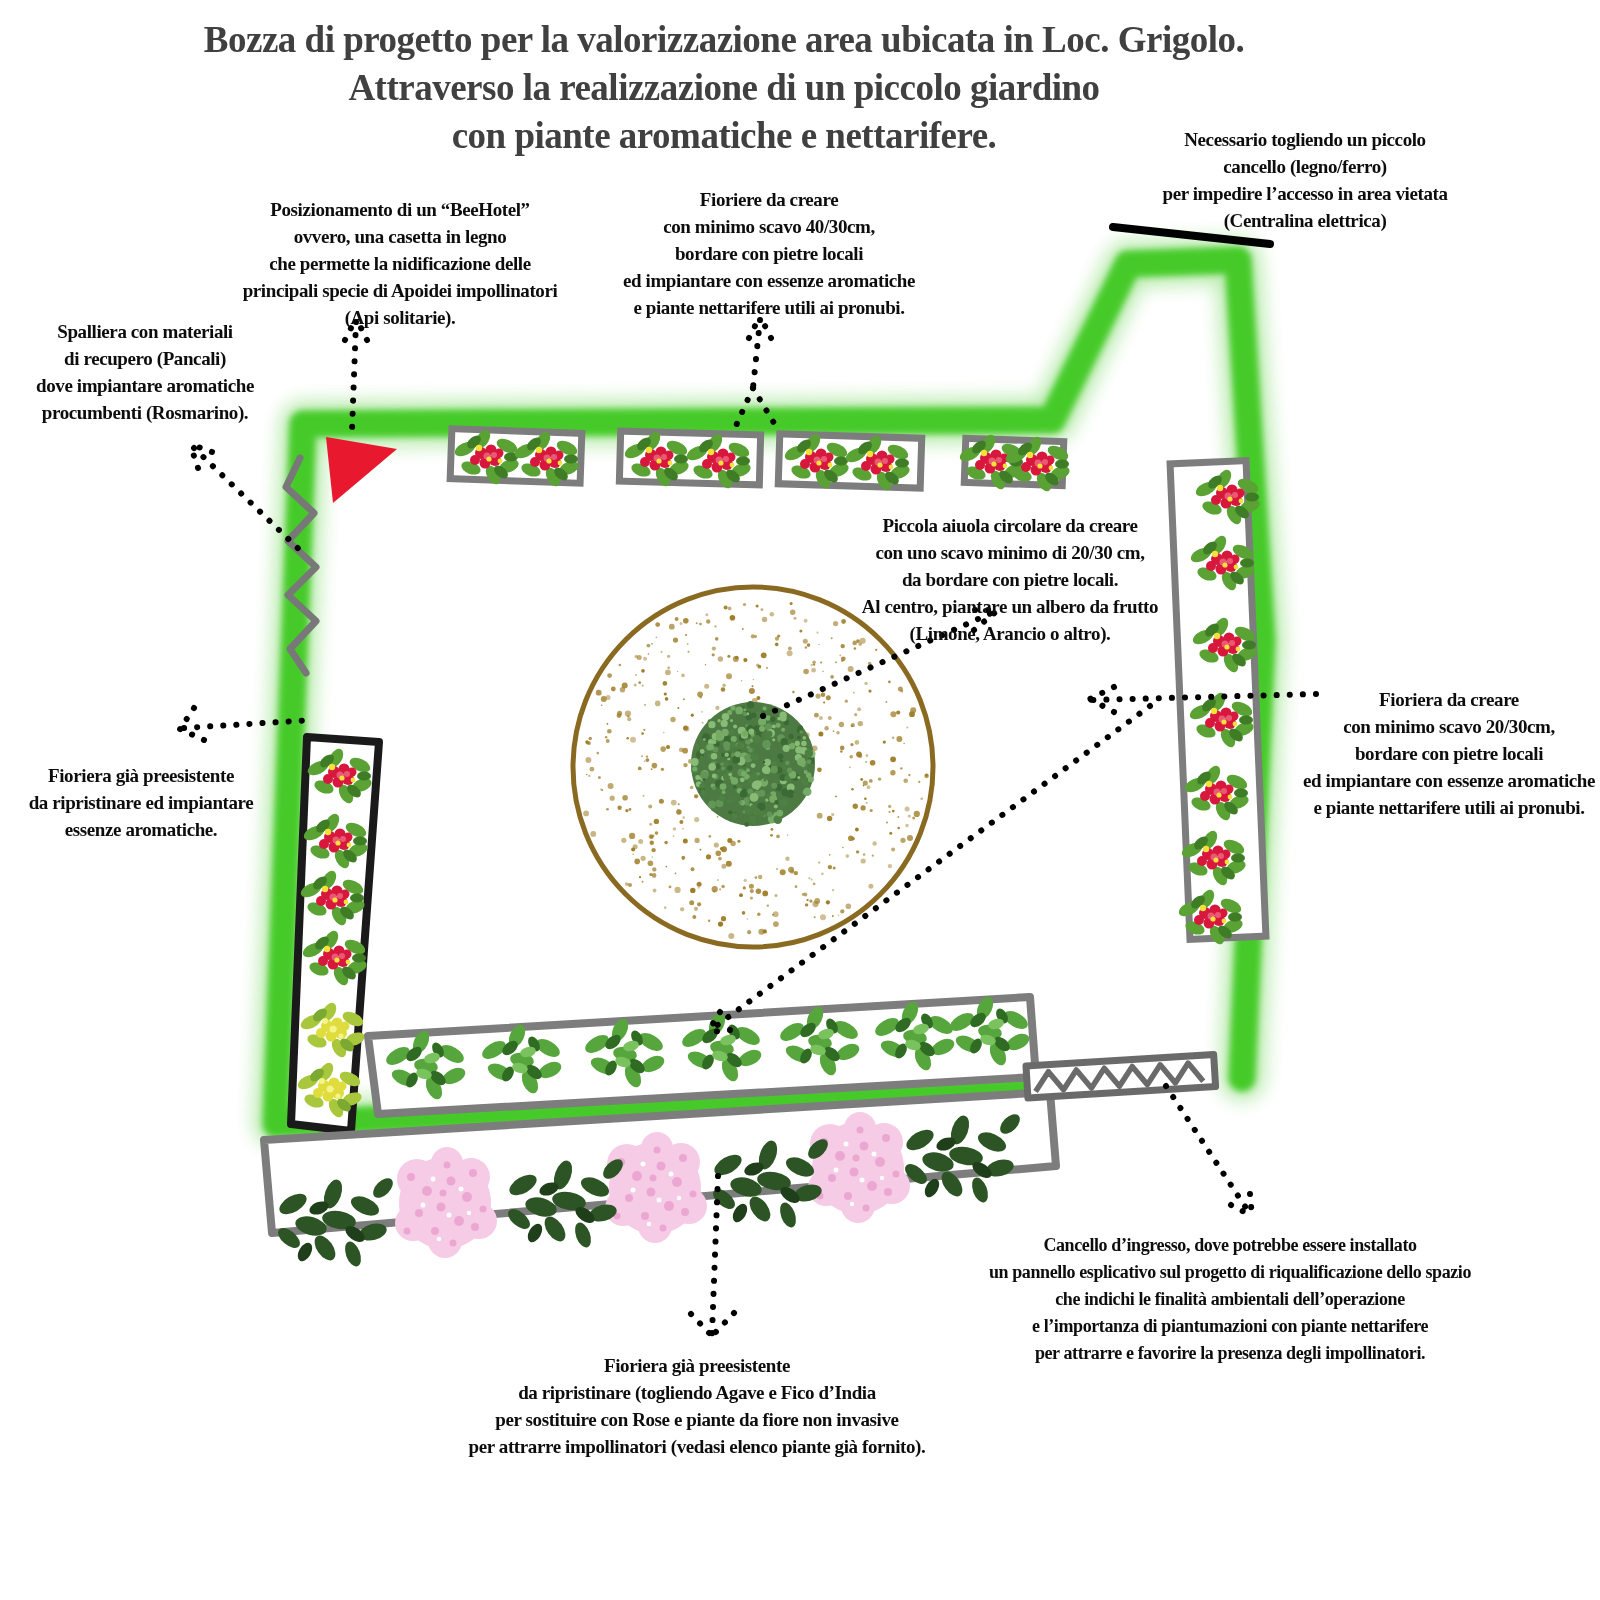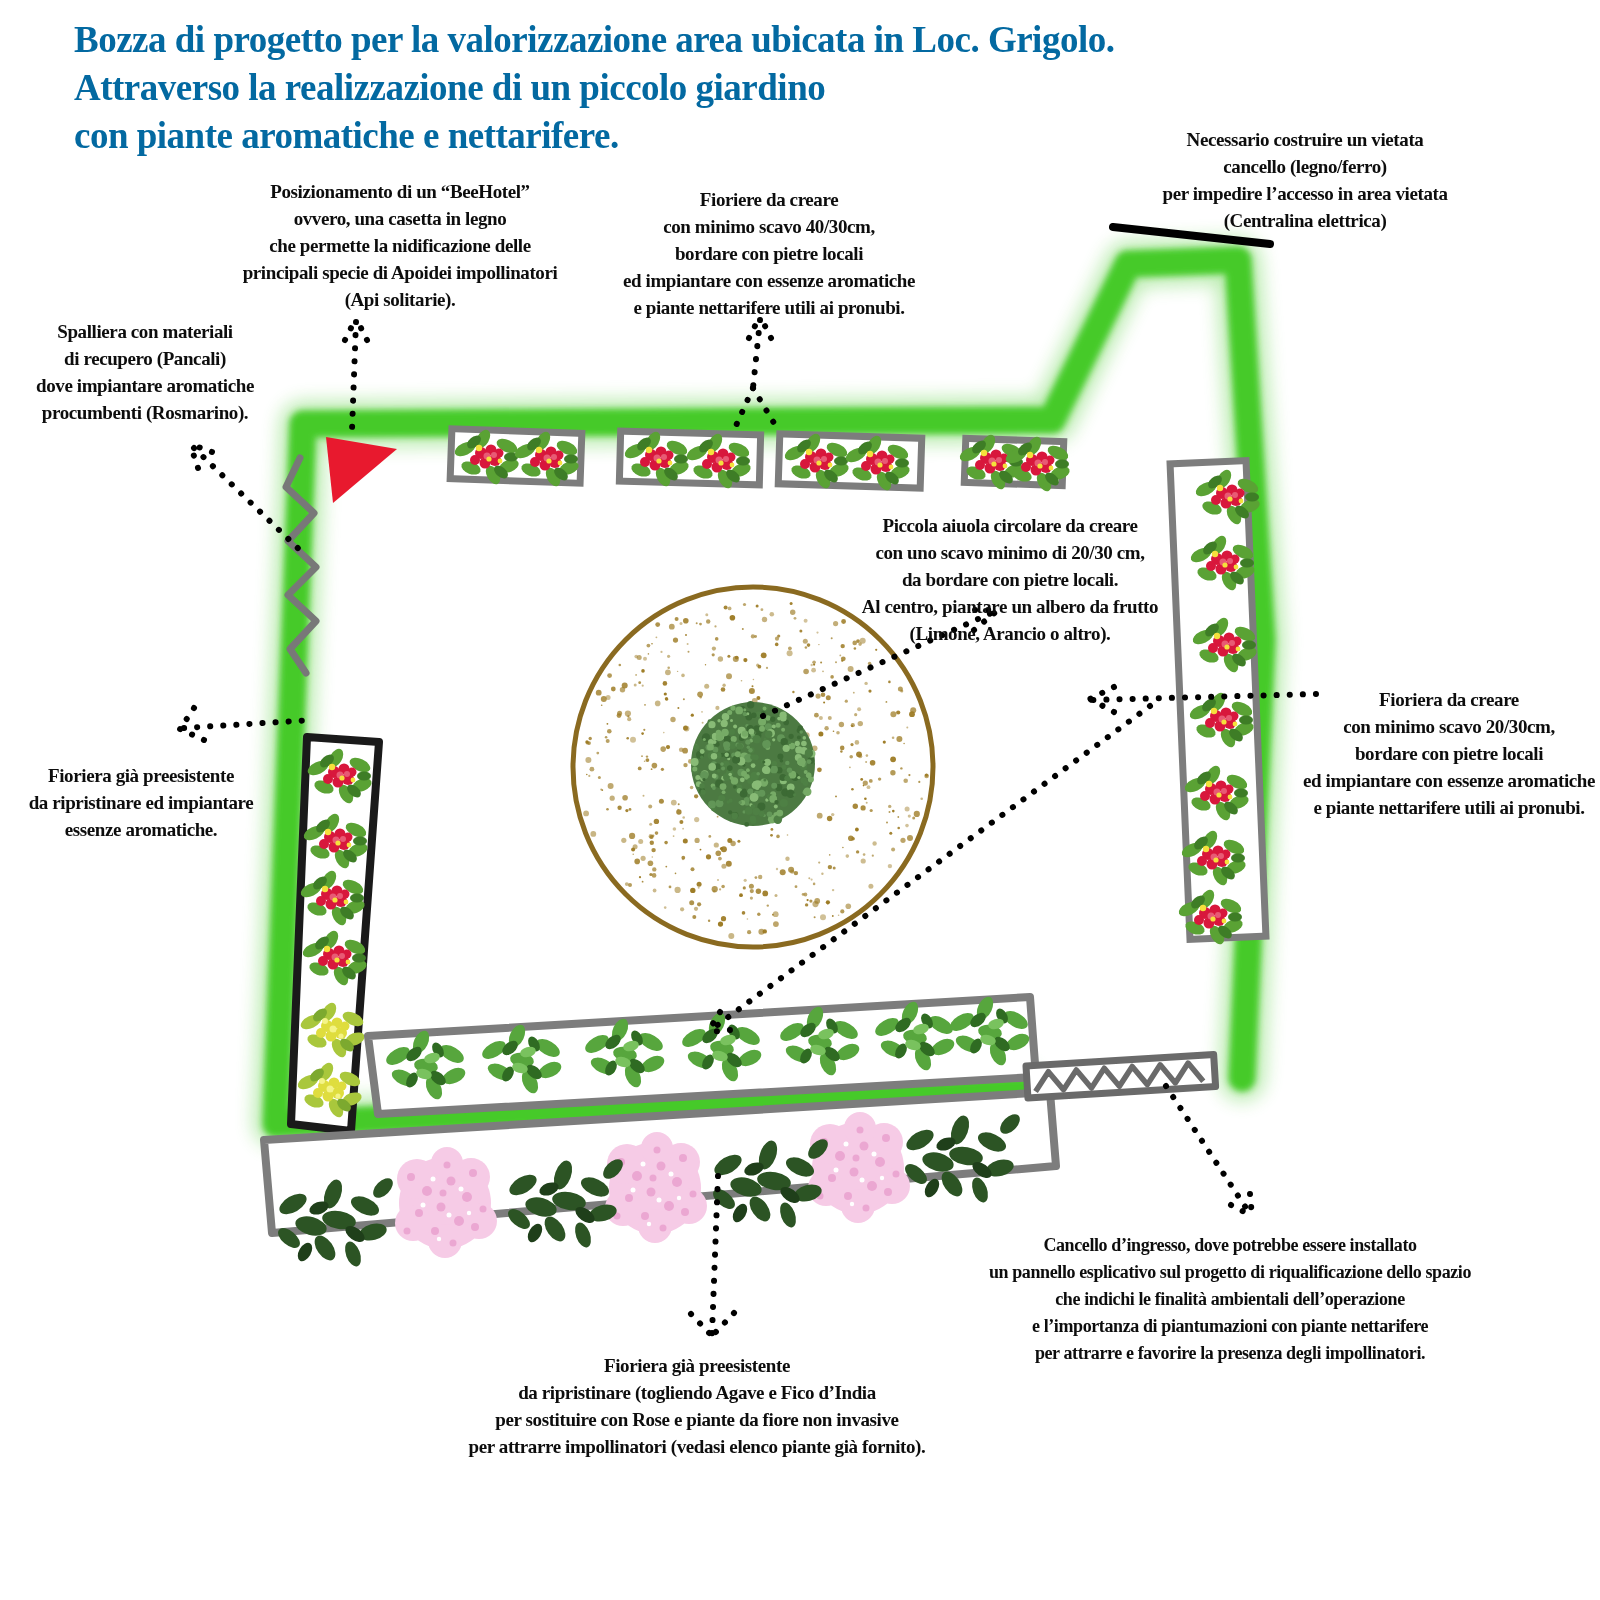--- a/index.html
+++ b/index.html
@@ -1,22 +1,22 @@
 <!DOCTYPE html>
 <html><head>
 <meta charset="utf-8">
 <style>
   html,body{margin:0;padding:0;background:#fff;}
   #canvas{position:relative;width:1600px;height:1600px;background:#fff;overflow:hidden;
           font-family:"Liberation Serif",serif;}
   #plan-svg{position:absolute;left:0;top:0;}
   .ann{position:absolute;text-align:center;font-weight:bold;font-size:19px;line-height:27px;
        color:#0d0d0d;white-space:pre-line;letter-spacing:-0.4px;}
-  .title{position:absolute;font-weight:bold;font-size:37px;line-height:48px;
-       color:#0369a1;white-space:pre-line;letter-spacing:-0.5px;}
+  .title{position:absolute;text-align:center;font-weight:bold;font-size:37px;line-height:48px;
+       color:#404040;white-space:pre-line;letter-spacing:-0.5px;}
 </style>
 </head>
 <body>
 
 <div id="canvas">
 
 <svg id="plan-svg" width="1600" height="1600" viewBox="0 0 1600 1600">
   <defs>
     <filter id="blur1" x="-30%" y="-30%" width="160%" height="160%">
           <feGaussianBlur stdDeviation="3"></feGaussianBlur>
@@ -1012,26 +1012,26 @@
           <polyline points="691,1314 712,1336"></polyline>
           <polyline points="734,1313 712,1336"></polyline>
     </g>
   </g>
 </svg>
 
 <div class="title" style="left:74px;top:16px;width:1300px">Bozza di progetto per la valorizzazione area ubicata in Loc. Grigolo.
 Attraverso la realizzazione di un piccolo giardino
 con piante aromatiche e nettarifere.</div>
 
-<div class="ann" style="left:1075px;top:126px;width:460px">Necessario costruire un vietata
+<div class="ann" style="left:1075px;top:126px;width:460px">Necessario togliendo un piccolo
 cancello (legno/ferro)
 per impedire l’accesso in area vietata
 (Centralina elettrica)</div>
 
-<div class="ann" style="left:180px;top:178px;width:440px">Posizionamento di un “BeeHotel”
+<div class="ann" style="left:180px;top:196px;width:440px">Posizionamento di un “BeeHotel”
 ovvero, una casetta in legno
 che permette la nidificazione delle
 principali specie di Apoidei impollinatori
 (Api solitarie).</div>
 
 <div class="ann" style="left:569px;top:186px;width:400px">Fioriere da creare
 con minimo scavo 40/30cm,
 bordare con pietre locali
 ed impiantare con essenze aromatiche
 e piante nettarifere utili ai pronubi.</div>

